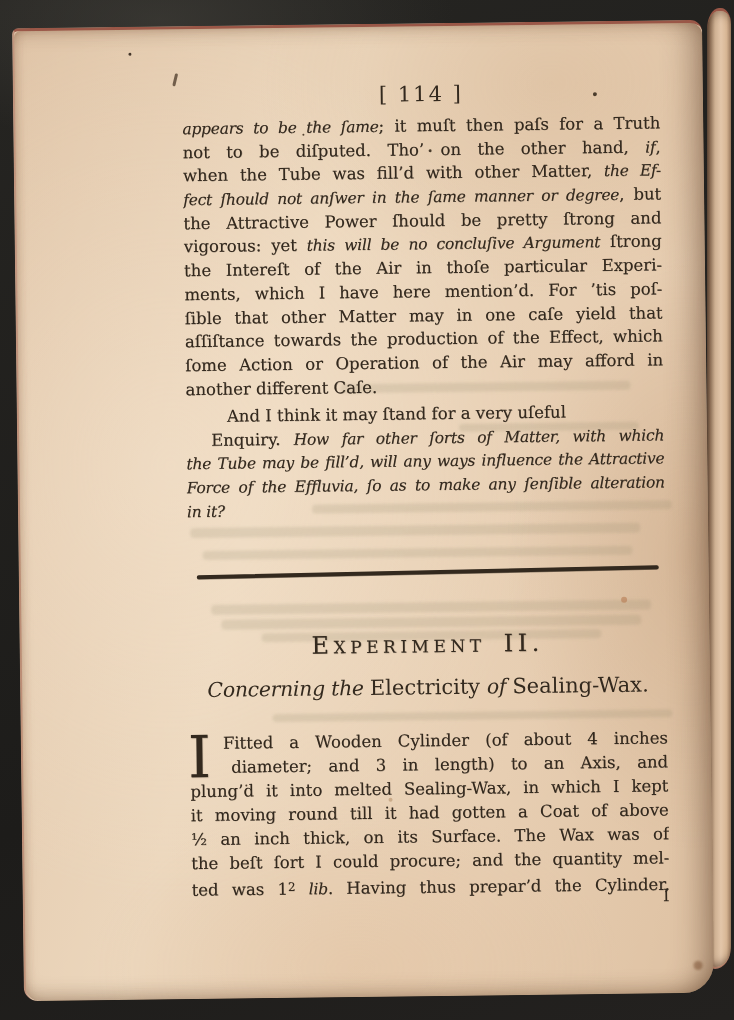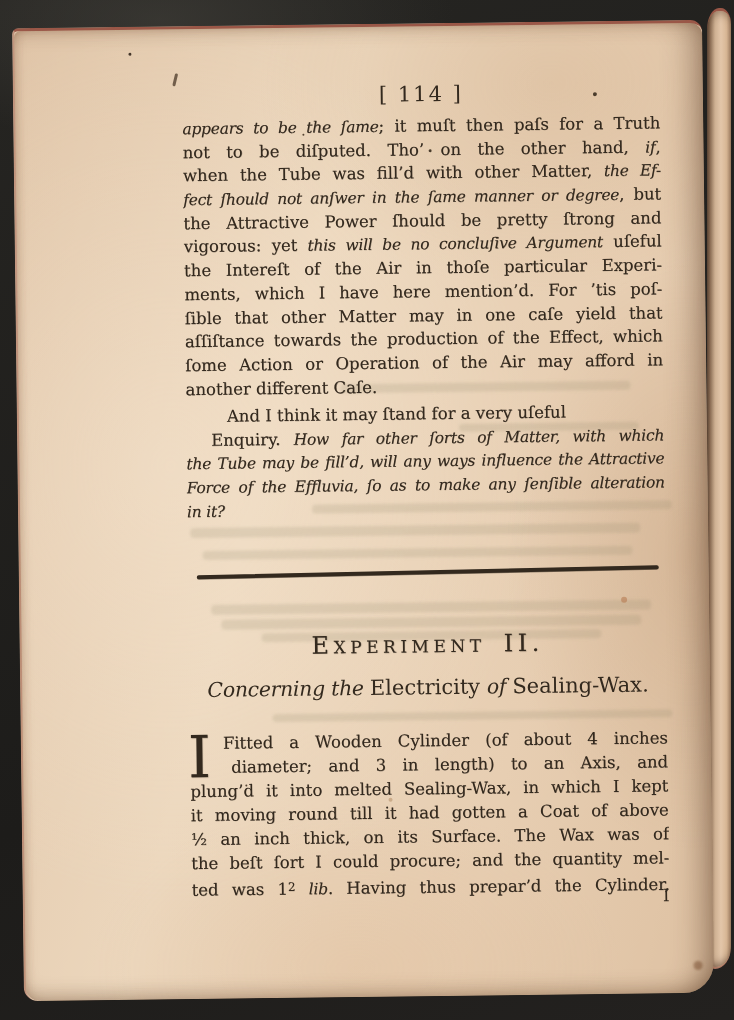--- a/index.html
+++ b/index.html
@@ -105,21 +105,21 @@
   </div>
 
   <div class="block folio">[ 114 ]</div>
 
   <div class="block p1">
       <div class="tline just"><span class="it">appears to be the ſame</span><span>; it muſt then paſs for a Truth</span></div>
       <div class="tline just"><span>not to be diſputed. Tho’ on the other hand, </span><span class="it">if</span><span>,</span></div>
       <div class="tline just"><span>when the Tube was fill’d with other Matter, </span><span class="it">the Ef-</span></div>
       <div class="tline just"><span class="it">fect ſhould not anſwer in the ſame manner or degree</span><span>, but</span></div>
       <div class="tline just"><span>the Attractive Power ſhould be pretty ſtrong and</span></div>
-      <div class="tline just"><span>vigorous: yet </span><span class="it">this will be no concluſive Argument</span><span> uſeful</span></div>
+      <div class="tline just"><span>vigorous: yet </span><span class="it">this will be no concluſive Argument</span><span> ſtrong</span></div>
       <div class="tline just"><span>the Intereſt of the Air in thoſe particular Experi-</span></div>
       <div class="tline just"><span>ments, which I have here mention’d. For ’tis poſ-</span></div>
       <div class="tline just"><span>ſible that other Matter may in one caſe yield that</span></div>
       <div class="tline just"><span>aſſiſtance towards the production of the Effect, which</span></div>
       <div class="tline just"><span>ſome Action or Operation of the Air may afford in</span></div>
       <div class="tline"><span>another different Caſe.</span></div>
     </div>
 
   <div class="block p2">
       <div class="tline" style="padding-left: 41px;"><span>And I think it may ſtand for a very uſeful</span></div>

